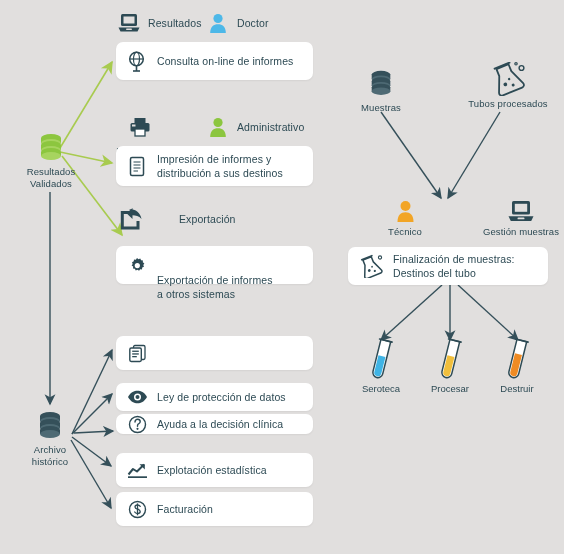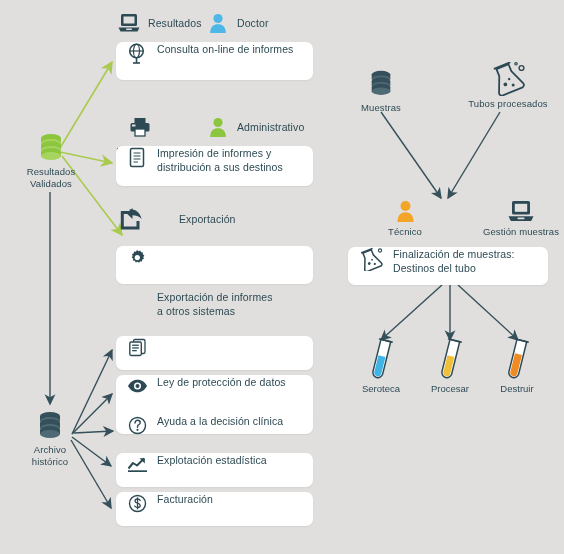--- a/index.html
+++ b/index.html
@@ -12,20 +12,21 @@
     -webkit-font-smoothing:antialiased;
   }
   #diagram{position:absolute;inset:0;}
   svg.edges{position:absolute;left:0;top:0;width:564px;height:554px;pointer-events:none;}
   .card{
     position:absolute;
     background:#ffffff;
     border-radius:7px;
     box-shadow:0 1px 2px rgba(0,0,0,.06);
     display:flex;
+    align-items:center;
     box-sizing:border-box;
     padding:0 10px;
   }
   .card .ico{
     flex:0 0 auto;width:22px;height:22px;margin-right:9px;
     display:flex;align-items:center;justify-content:center;
   }
   .card .txt{
     font-size:10.5px;color:#2d4a54;line-height:1.35;
     letter-spacing:.1px;
@@ -218,21 +219,21 @@
       <svg width="19" height="19" viewBox="0 0 19 19">
         <rect x="5.5" y="1.5" width="11.5" height="14" rx="1.4" fill="none" stroke="#2d4a54" stroke-width="1.3"></rect>
         <rect x="1.8" y="4" width="11.5" height="13.5" rx="1.4" fill="#fff" stroke="#2d4a54" stroke-width="1.4"></rect>
         <rect x="4.2" y="6.6" width="6.6" height="1.3" fill="#2d4a54"></rect>
         <rect x="4.2" y="9.3" width="6.6" height="1.3" fill="#2d4a54"></rect>
         <rect x="4.2" y="12" width="4.6" height="1.3" fill="#2d4a54"></rect>
       </svg>
     </span>
   </div>
 
-  <div class="card" style="left:116px;top:375px;width:197px;height:51px;">
+  <div class="card" style="left:116px;top:383px;width:197px;height:28px;">
     <span class="ico">
       <svg width="21" height="14" viewBox="0 0 21 14">
         <path d="M1,7 C4,2 7,0.8 10.5,0.8 C14,0.8 17,2 20,7 C17,12 14,13.2 10.5,13.2 C7,13.2 4,12 1,7 Z" fill="#2d4a54"></path>
         <circle cx="10.5" cy="7" r="3.5" fill="#fff"></circle>
         <circle cx="10.5" cy="7" r="2" fill="#2d4a54"></circle>
       </svg>
     </span>
     <span class="txt">Ley de protección de datos</span>
   </div>
 

